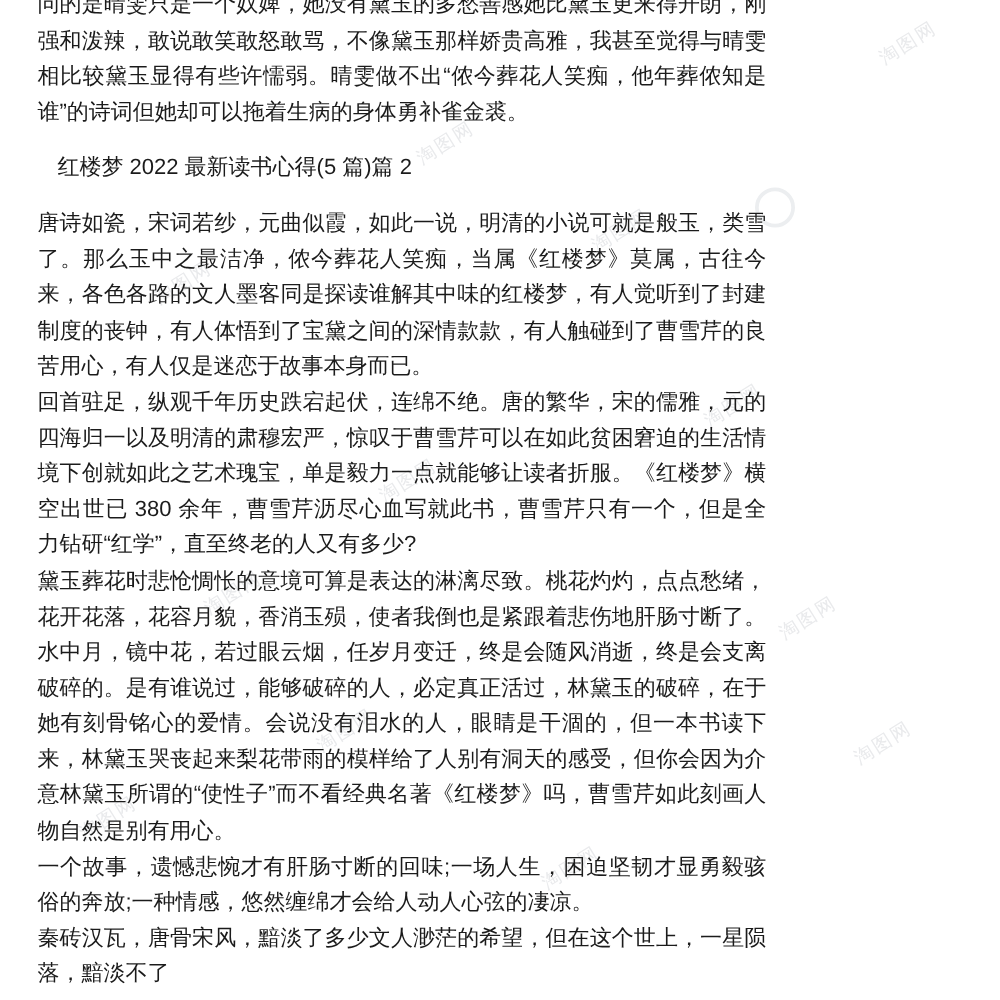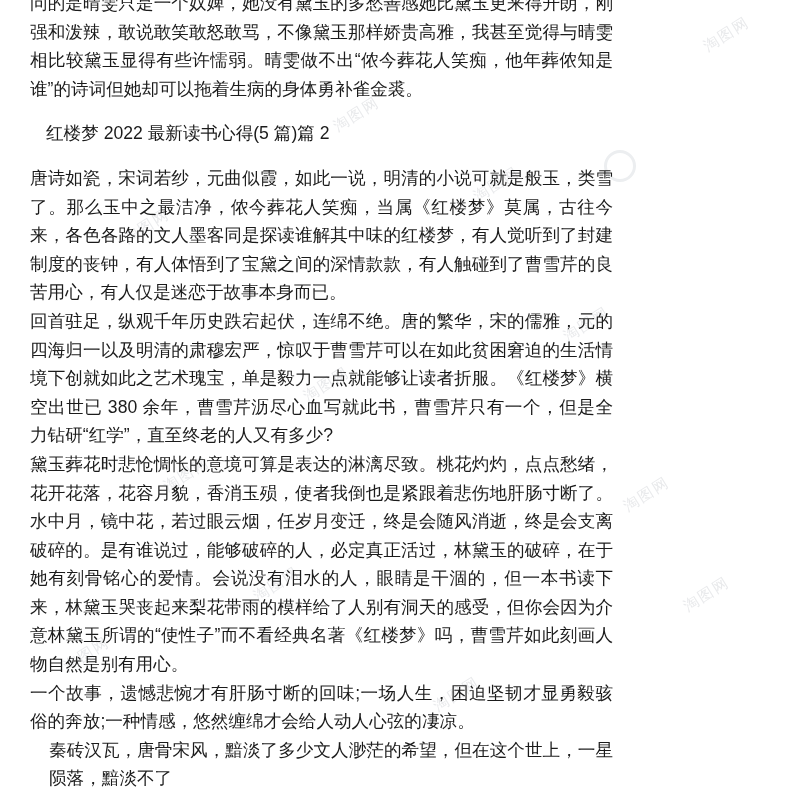--- a/index.html
+++ b/index.html
@@ -82,21 +82,20 @@
     font-size: 17.6px;
     line-height: 28.6px;
     color: #1b1b1b;
     font-weight: 400;
     white-space: nowrap;
   }
 
   
   #para-last {
     overflow: hidden;
-    margin-left: 19px;
   }
 </style>
 </head>
 <body>
 
 <div id="page">
 
   <div id="watermark-layer">
     <div class="wm-ring" style="left:604px; top:150px;"></div>
     <div class="wm" style="left:700px; top:40px;">淘图网</div>

